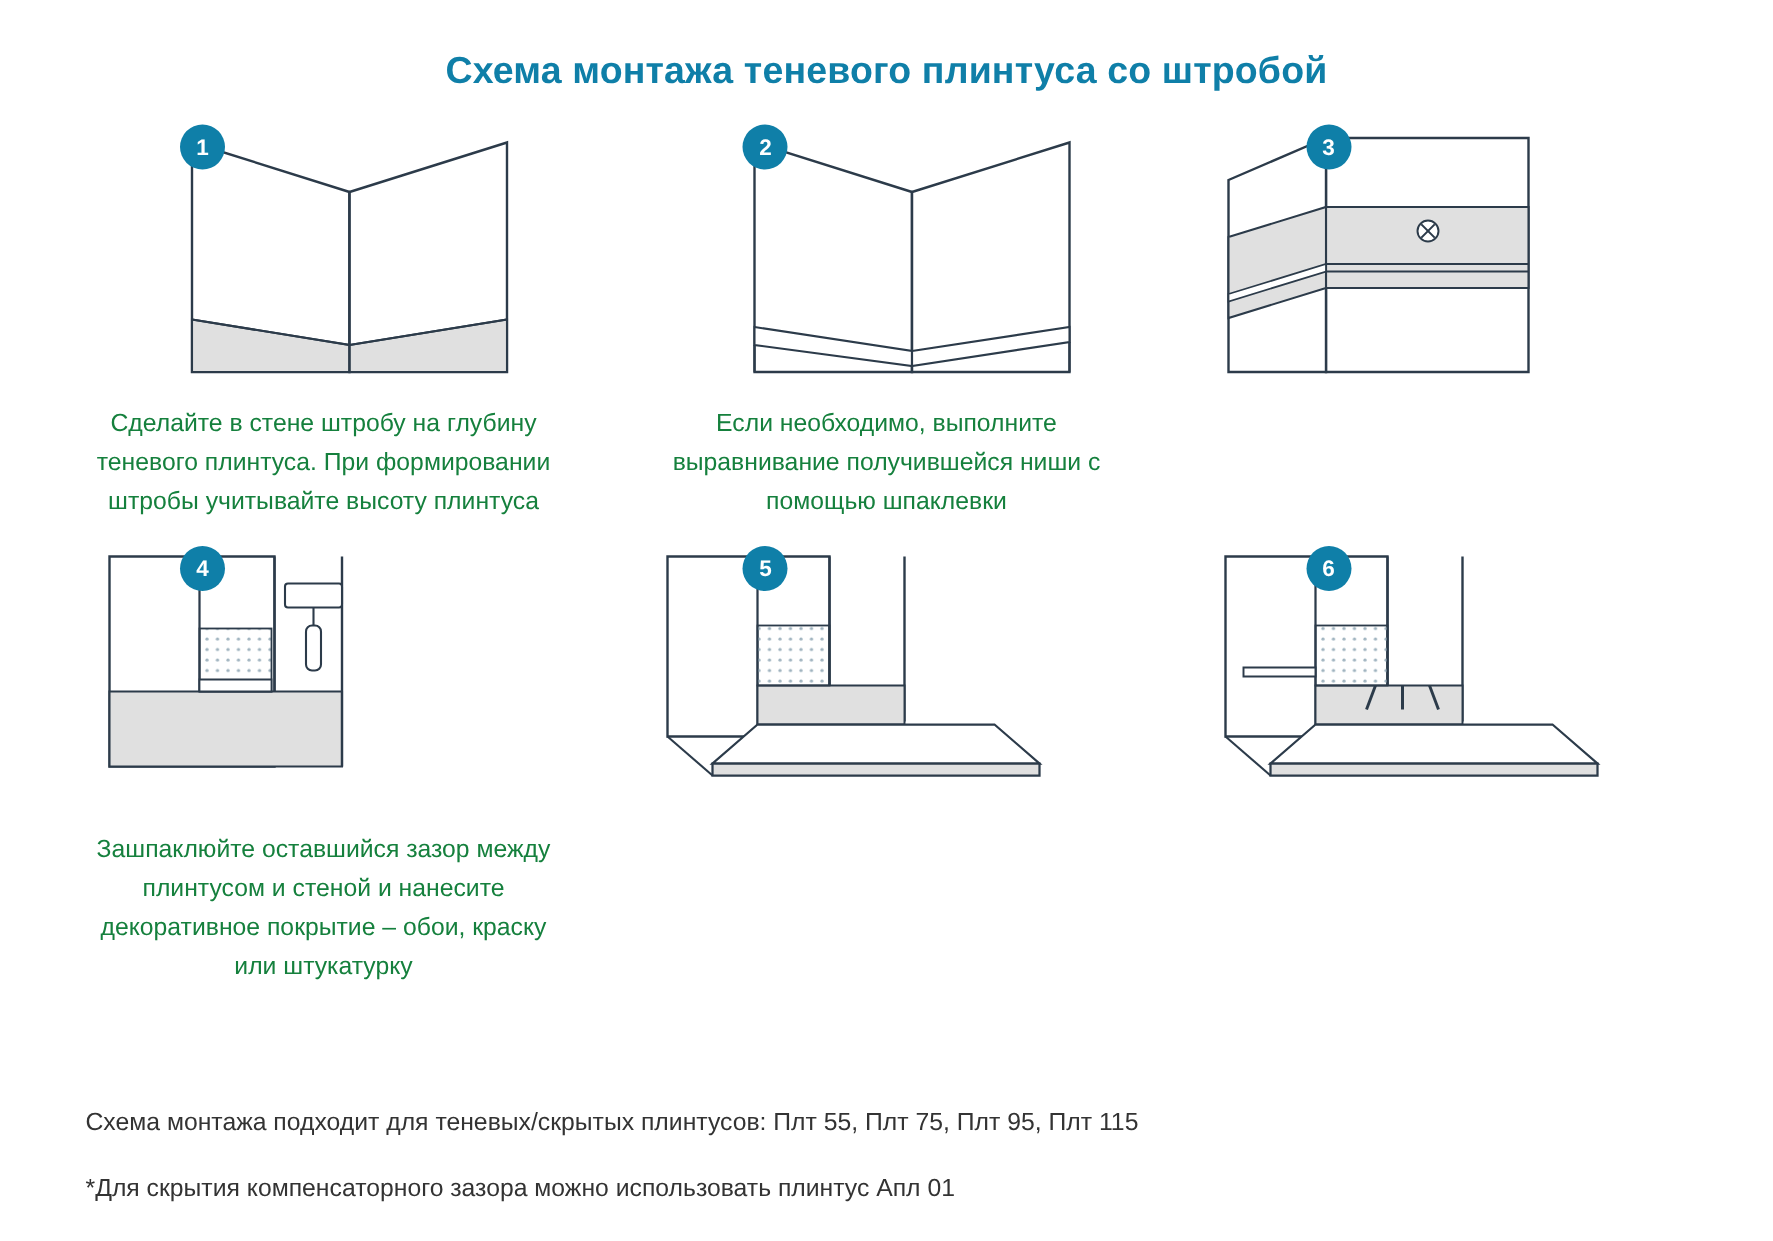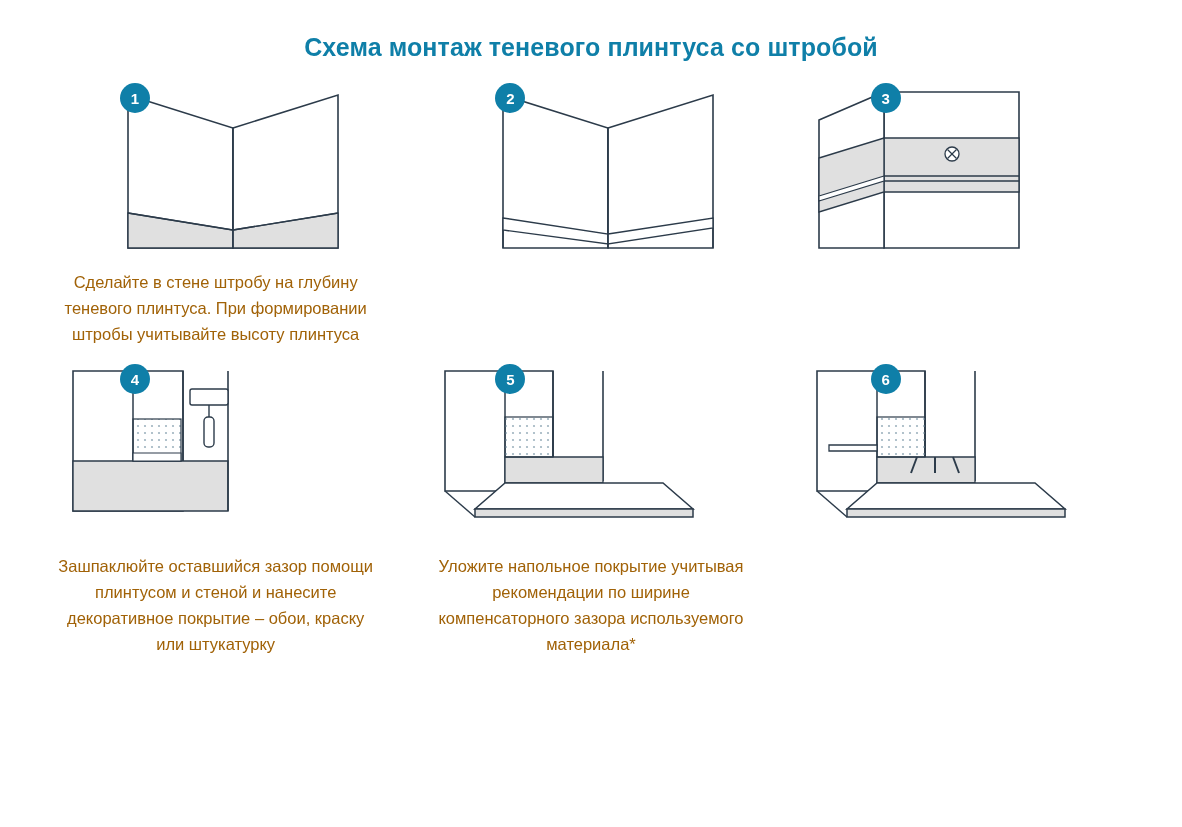--- a/index.html
+++ b/index.html
@@ -66,21 +66,21 @@
     z-index: 5;
     left: 82px;
     top: 3px;
   }
   .cell.c2 .badge { left: 82px; }
   .cell.c3 .badge { left: 82px; }
   .caption {
     text-align: center;
     font-size: 16.5px;
     line-height: 26px;
-    color: #a16207;
+    color: #15803d;
     padding: 0 18px;
     margin-top: 14px;
   }
   .row2 .figure { height: 178px; }
   .row2 { margin-top: 14px; }
   .footnotes {
     position: absolute;
     left: 57px;
     bottom: 22px;
     font-size: 16.5px;
@@ -88,21 +88,21 @@
     color: #333333;
   }
   .footnotes p { margin: 0 0 18px 0; }
   .footnotes p:last-child { margin-bottom: 0; }
 </style>
 </head>
 <body>
 
 <div class="page">
 
-  <div class="title">Схема монтаж теневого плинтуса со штробой</div>
+  <div class="title">Схема монтажа теневого плинтуса со штробой</div>
 
   <div class="grid row1">
 
     <div class="cell c1">
       <div class="figure">
         <svg width="340" height="175" viewBox="0 0 340 175">
 
           <polygon points="90,15 195,48 195,168 90,168" fill="#ffffff" stroke="#2c3b4a" stroke-width="1.6"></polygon>
           <polygon points="195,48 300,15 300,168 195,168" fill="#ffffff" stroke="#2c3b4a" stroke-width="1.6"></polygon>
 
@@ -124,20 +124,21 @@
           <polygon points="195,48 300,15 300,168 195,168" fill="#ffffff" stroke="#2c3b4a" stroke-width="1.6"></polygon>
 
           <polygon points="90,138 195,154 195,164 90,150" fill="#ffffff" stroke="#2c3b4a" stroke-width="1.4"></polygon>
           <polygon points="195,154 300,138 300,148 195,164" fill="#ffffff" stroke="#2c3b4a" stroke-width="1.4"></polygon>
           <line x1="90" y1="150" x2="90" y2="168" stroke="#2c3b4a" stroke-width="1.4"></line>
           <line x1="300" y1="148" x2="300" y2="168" stroke="#2c3b4a" stroke-width="1.4"></line>
           <line x1="195" y1="48" x2="195" y2="168" stroke="#2c3b4a" stroke-width="1.4"></line>
         </svg>
         <div class="badge">2</div>
       </div>
+      <div class="caption">Если необходимо, выполните выравнивание получившейся ниши с помощью шпаклевки</div>
     </div>
 
     <div class="cell c3">
       <div class="figure">
         <svg width="340" height="175" viewBox="0 0 340 175">
 
           <polygon points="95,12 230,12 230,168 95,168" fill="#ffffff" stroke="#2c3b4a" stroke-width="1.6"></polygon>
 
           <polygon points="30,40 95,12 95,168 30,168" fill="#ffffff" stroke="#2c3b4a" stroke-width="1.6"></polygon>
 
@@ -179,21 +180,21 @@
           <polygon points="95,92 143,92 143,100 95,100" fill="#ffffff" stroke="#2c3b4a" stroke-width="1.2"></polygon>
 
           <line x1="190" y1="10" x2="190" y2="150" stroke="#2c3b4a" stroke-width="1.6"></line>
 
           <rect x="152" y="28" width="38" height="16" rx="2" fill="#ffffff" stroke="#2c3b4a" stroke-width="1.4"></rect>
           <line x1="171" y1="44" x2="171" y2="56" stroke="#2c3b4a" stroke-width="1.4"></line>
           <rect x="166" y="56" width="10" height="30" rx="4" fill="#ffffff" stroke="#2c3b4a" stroke-width="1.4"></rect>
         </svg>
         <div class="badge">4</div>
       </div>
-      <div class="caption">Зашпаклюйте оставшийся зазор  помощи плинтусом и стеной и нанесите декоративное покрытие – обои, краску или штукатурку</div>
+      <div class="caption">Зашпаклюйте оставшийся зазор  между плинтусом и стеной и нанесите декоративное покрытие – обои, краску или штукатурку</div>
     </div>
 
     <div class="cell c2">
       <div class="figure">
         <svg width="340" height="178" viewBox="0 0 340 178">
           <defs>
             <pattern id="dots5" width="7" height="7" patternUnits="userSpaceOnUse">
               <circle cx="2" cy="2" r="1.1" fill="#9fb3bf"></circle>
             </pattern>
           </defs>
@@ -204,21 +205,20 @@
 
           <polygon points="92,96 190,96 190,122 92,122" fill="#e0e0e0" stroke="#2c3b4a" stroke-width="1.3"></polygon>
           <rect x="92" y="56" width="48" height="40" fill="url(#dots5)" stroke="#2c3b4a" stroke-width="1.2"></rect>
 
           <polygon points="92,122 250,122 280,148 62,148" fill="#ffffff" stroke="#2c3b4a" stroke-width="1.5"></polygon>
           <polygon points="62,148 280,148 280,156 62,156" fill="#e0e0e0" stroke="#2c3b4a" stroke-width="1.5"></polygon>
           <line x1="32" y1="130" x2="62" y2="156" stroke="#2c3b4a" stroke-width="1.4"></line>
         </svg>
         <div class="badge">5</div>
       </div>
-      <div class="caption">Уложите напольное покрытие учитывая рекомендации по ширине компенсаторного зазора используемого материала*</div>
     </div>
 
     <div class="cell c3">
       <div class="figure">
         <svg width="340" height="178" viewBox="0 0 340 178">
           <defs>
             <pattern id="dots6" width="7" height="7" patternUnits="userSpaceOnUse">
               <circle cx="2" cy="2" r="1.1" fill="#9fb3bf"></circle>
             </pattern>
           </defs>
@@ -238,14 +238,18 @@
           <polygon points="88,122 246,122 276,148 58,148" fill="#ffffff" stroke="#2c3b4a" stroke-width="1.5"></polygon>
           <polygon points="58,148 276,148 276,156 58,156" fill="#e0e0e0" stroke="#2c3b4a" stroke-width="1.5"></polygon>
           <line x1="28" y1="130" x2="58" y2="156" stroke="#2c3b4a" stroke-width="1.4"></line>
         </svg>
         <div class="badge">6</div>
       </div>
     </div>
 
   </div>
 
+  <div class="footnotes">
+    <p>Схема монтажа подходит для теневых/скрытых плинтусов: Плт 55, Плт 75, Плт 95, Плт 115</p>
+    <p>*Для скрытия компенсаторного зазора можно использовать плинтус Апл 01</p>
+  </div>
 
 </div>
 
 </body></html>

